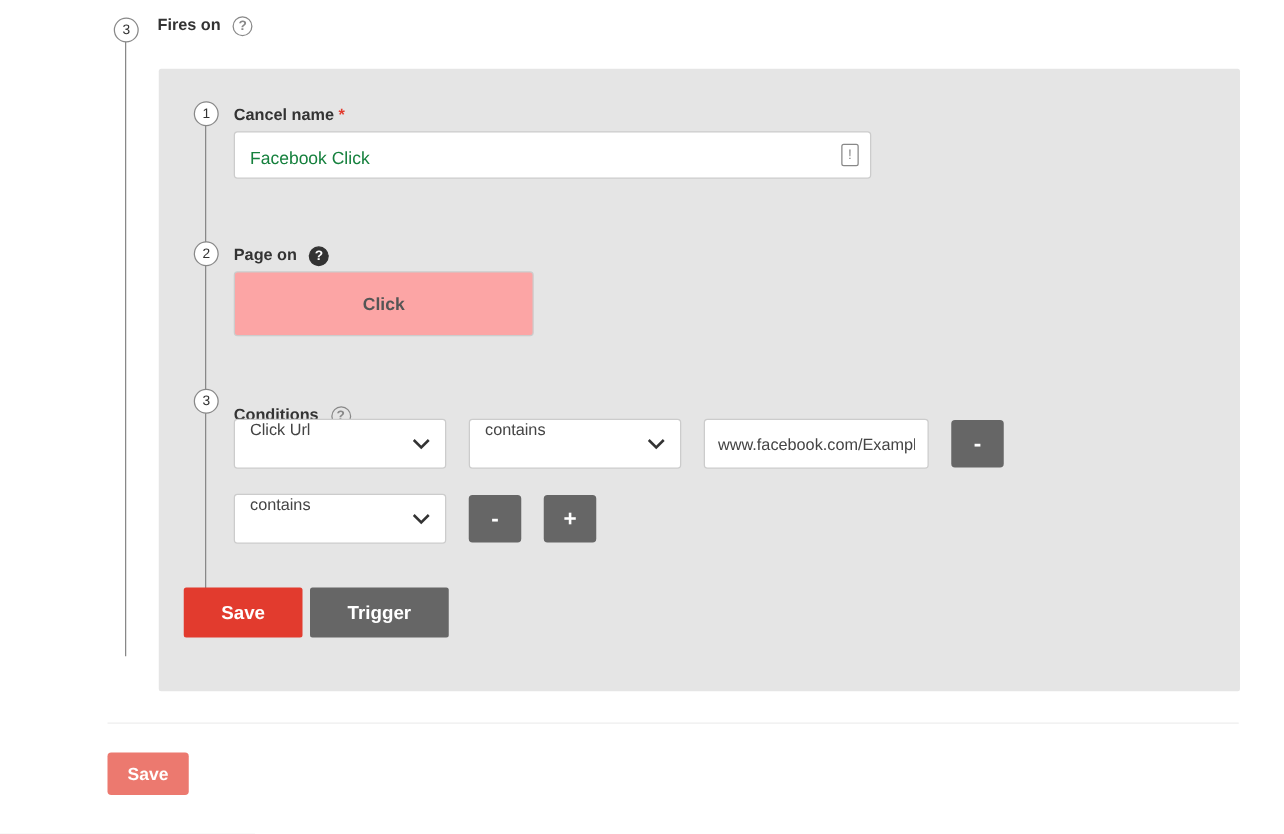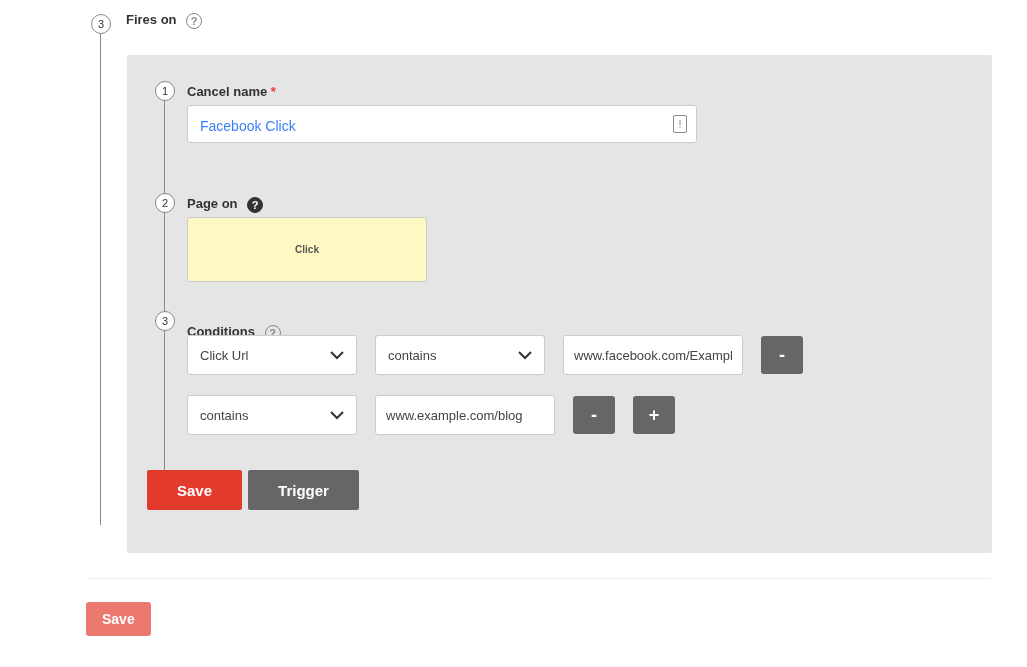--- a/index.html
+++ b/index.html
@@ -116,67 +116,66 @@
       position: absolute;
       left: 60px;
     }
     .text-input {
       width: 510px;
       height: 38px;
       border: 1px solid #ccc;
       border-radius: 3px;
       padding: 4px 35px 0 12px;
       font-size: 14px;
-      color: #3b82f6;
+      color: #15803d;
       background: #fff;
     }
     .input-icon {
       position: absolute;
       right: 10px;
       top: 10px;
       width: 14px;
       height: 18px;
       border: 1px solid #888;
       border-radius: 2px;
       display: flex;
       align-items: center;
       justify-content: center;
       font-size: 11px;
       color: #888;
     }
     .click-box {
       width: 240px;
-      height: 65px;
-      background: #fef9c3;
+      height: 52px;
+      background: #fca5a5;
       border: 1px solid #ccc;
       border-radius: 3px;
       display: flex;
       align-items: center;
       justify-content: center;
       font-weight: bold;
-      font-size: 10px;
+      font-size: 14px;
       color: #555;
     }
     .cond-row {
       position: absolute;
       left: 60px;
       display: flex;
       gap: 18px;
       align-items: center;
     }
     .select-box {
       position: relative;
       width: 170px;
       height: 40px;
       background: #fff;
       border: 1px solid #ccc;
       border-radius: 3px;
       padding: 0 32px 0 12px;
       display: flex;
-      align-items: center;
       font-size: 13px;
       color: #444;
       cursor: pointer;
     }
     .chevron {
       position: absolute;
       right: 12px;
       top: 14px;
     }
     .chevron svg {
@@ -318,21 +317,20 @@
 
     <div class="cond-row" style="top:340px">
       <div class="select-box">
         <span>contains</span>
         <span class="chevron">
             <svg viewBox="0 0 14 10">
               <path d="M1 2 L7 8 L13 2" stroke="#333" stroke-width="2" fill="none"></path>
             </svg>
           </span>
       </div>
-      <input type="text" class="value-input" value="www.example.com/blog" style="">
       <button class="sq-btn">-</button>
       <button class="sq-btn">+</button>
     </div>
 
     <div class="btn-row" style="top:415px">
       <button class="btn btn-save">Save</button>
       <button class="btn btn-cancel">Trigger</button>
     </div>
 
     <div style="height:445px"></div>

